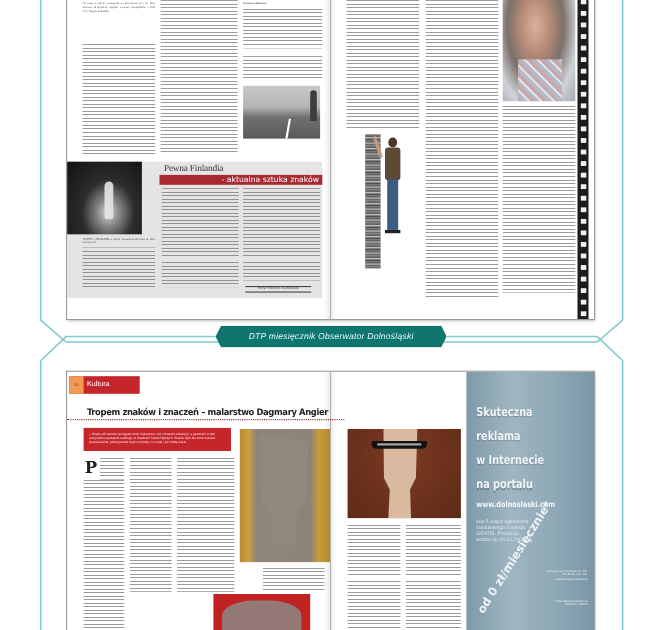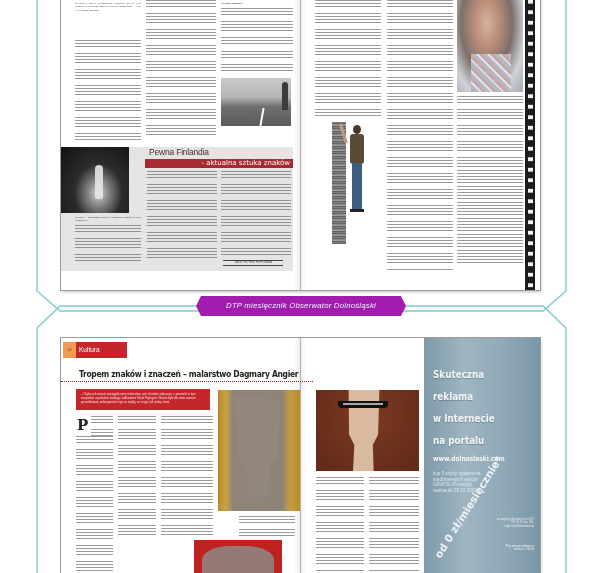--- a/index.html
+++ b/index.html
@@ -24,21 +24,21 @@
   
   #top-spread { left: 61px; top: -6px; width: 479px; height: 296px; }
   .img-road { position: absolute; left: 160px; top: 84px; width: 70px; height: 48px;
     background: linear-gradient(to bottom, #c9c9c9 0%, #b4b4b4 40%, #6f6f6f 60%, #5a5a5a 100%); }
   .img-road::after { content:""; position:absolute; left: 40px; top: 30px; width: 2px; height: 18px; background:#fff; transform: skewX(-10deg);}
   .img-road::before { content:""; position:absolute; right:3px; top:4px; width:6px; height:28px; background:#3c3c3c; border-radius: 3px 3px 0 0;}
   .finland-band { position: absolute; left: 0; top: 153px; width: 232px; height: 124px; background: #e6e4e2; }
   .img-statue { position: absolute; left: 0; top: 153px; width: 68px; height: 66px;
     background: radial-gradient(ellipse at 55% 70%, #d8d8d8 0%, #8a8a8a 18%, #2c2c2c 45%, #111 100%); }
   .img-statue::after { content:""; position:absolute; left:34px; top:18px; width:8px; height:34px; background:#e6e6e6; border-radius: 4px 4px 2px 2px; opacity:0.9;}
-  .finland-title { position: absolute; left: 88px; top: 153px; font-family: Liberation Sans, sans-serif; font-size: 8.5px; color: #333; letter-spacing: -0.2px; }
+  .finland-title { position: absolute; left: 88px; top: 153px; font-family: Liberation Serif, serif; font-size: 8.5px; color: #333; letter-spacing: -0.2px; }
   .finland-sub { position: absolute; left: 84px; top: 165px; width: 148px; height: 9px; background: #a72932; color: #fff;
     font-family: "DejaVu Sans", sans-serif; font-size: 7px; line-height: 9px; text-align: right; padding-right: 3px; }
   .author-bar { position: absolute; left: 162px; top: 266px; width: 60px; border-top: 0.8px solid #444; border-bottom: 0.8px solid #444;
     font-size: 2.6px; text-align: center; color: #333; line-height: 4px; font-family: "Liberation Sans", sans-serif; }
   .img-man { position: absolute; left: 396px; top: 0; width: 66px; height: 98px;
     background: radial-gradient(ellipse at 45% 30%, #d8b29c 0%, #b88d78 25%, #7b6f6a 50%, #cfd3d8 75%, #a5a9b0 100%); }
   .img-man::after { content:""; position:absolute; left:14px; top:60px; width:40px; height:38px;
     background: repeating-linear-gradient(45deg, #c7a7a8 0 3px, #b3b9c5 3px 6px, #e0e0e8 6px 8px); }
   .film-strip { position: absolute; left: 464px; top: 0; width: 10px; height: 296px; background: #1c1c1c;
     background-image: repeating-linear-gradient(to bottom, transparent 0, transparent 3.5px, #f2f2f2 3.5px, #f2f2f2 7.5px, transparent 7.5px, transparent 10.5px);
@@ -81,21 +81,21 @@
   .ad .headline { position:absolute; left:9px; top:26px; color:#f3f6f8; font-family:"DejaVu Sans", sans-serif; font-weight:bold;
     font-size: 11px; line-height: 22px; transform: scaleX(0.8); transform-origin: left; white-space: nowrap; text-shadow: 0 1px 1px rgba(0,0,0,0.25); }
   .ad .url { position:absolute; left:9px; top:116px; color:#f3f6f8; font-family:"DejaVu Sans", sans-serif; font-weight:bold;
     font-size: 7.2px; transform: scaleX(0.82); transform-origin: left; white-space: nowrap; }
   .ad .promo { position:absolute; left:9px; top:133px; color:#dfe8ee; font-size: 4.6px; line-height: 5.6px; width: 50px; }
   .ad .diag { position:absolute; left:18px; top:210px; color:#eef3f6; font-family:"DejaVu Sans", sans-serif; font-weight:bold;
     font-size: 10.5px; transform: rotate(-58deg); transform-origin: left bottom; white-space: nowrap; }
   .ad .contact { position:absolute; right:6px; top:180px; color:#e8eef2; font-size: 2.6px; line-height: 3.4px; text-align: right; width: 40px; }
   .ad .footnote { position:absolute; right:6px; top:207px; color:#e8eef2; font-size: 2.6px; line-height: 3.4px; text-align: right; width: 40px; }
 
-  .caption-pill { position: absolute; left: 196px; top: 296px; width: 210px; height: 20px; background: #a21caf;
+  .caption-pill { position: absolute; left: 196px; top: 296px; width: 210px; height: 20px; background: #0f766e;
     clip-path: polygon(5px 0, 205px 0, 210px 10px, 205px 20px, 5px 20px, 0 10px);
     color: #e6f7fb; font-size: 7.8px; font-style: italic; line-height: 20px; text-align: center; letter-spacing: 0.2px; }
 </style>
 </head>
 <body>
 
 <svg class="frame-svg" viewBox="0 0 600 573">
   <polyline points="37,-2 37,291 60,311 543,311 566,291 566,-2" fill="none" stroke="#7fc9cf" stroke-width="1.4"></polyline>
   <polyline points="196,306 60,306 37,328 37,575" fill="none" stroke="#7fc9cf" stroke-width="1.4"></polyline>
   <polyline points="406,306 543,306 566,328 566,575" fill="none" stroke="#7fc9cf" stroke-width="1.4"></polyline>

